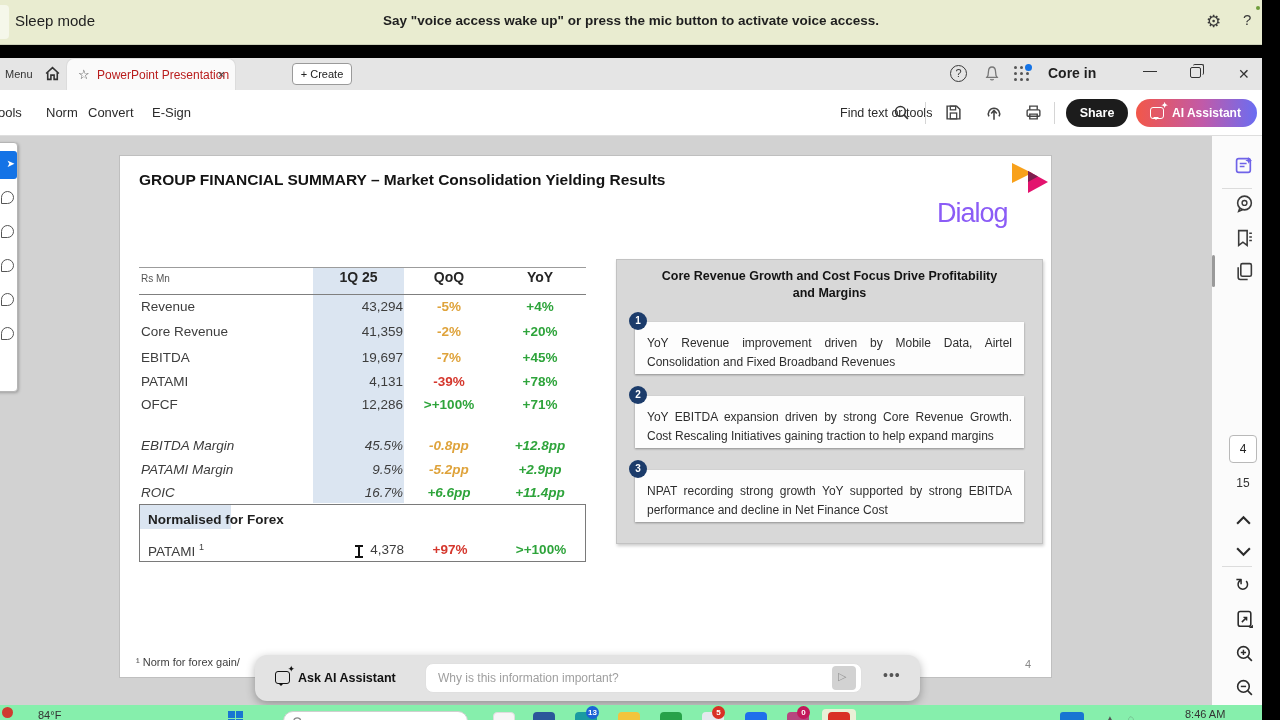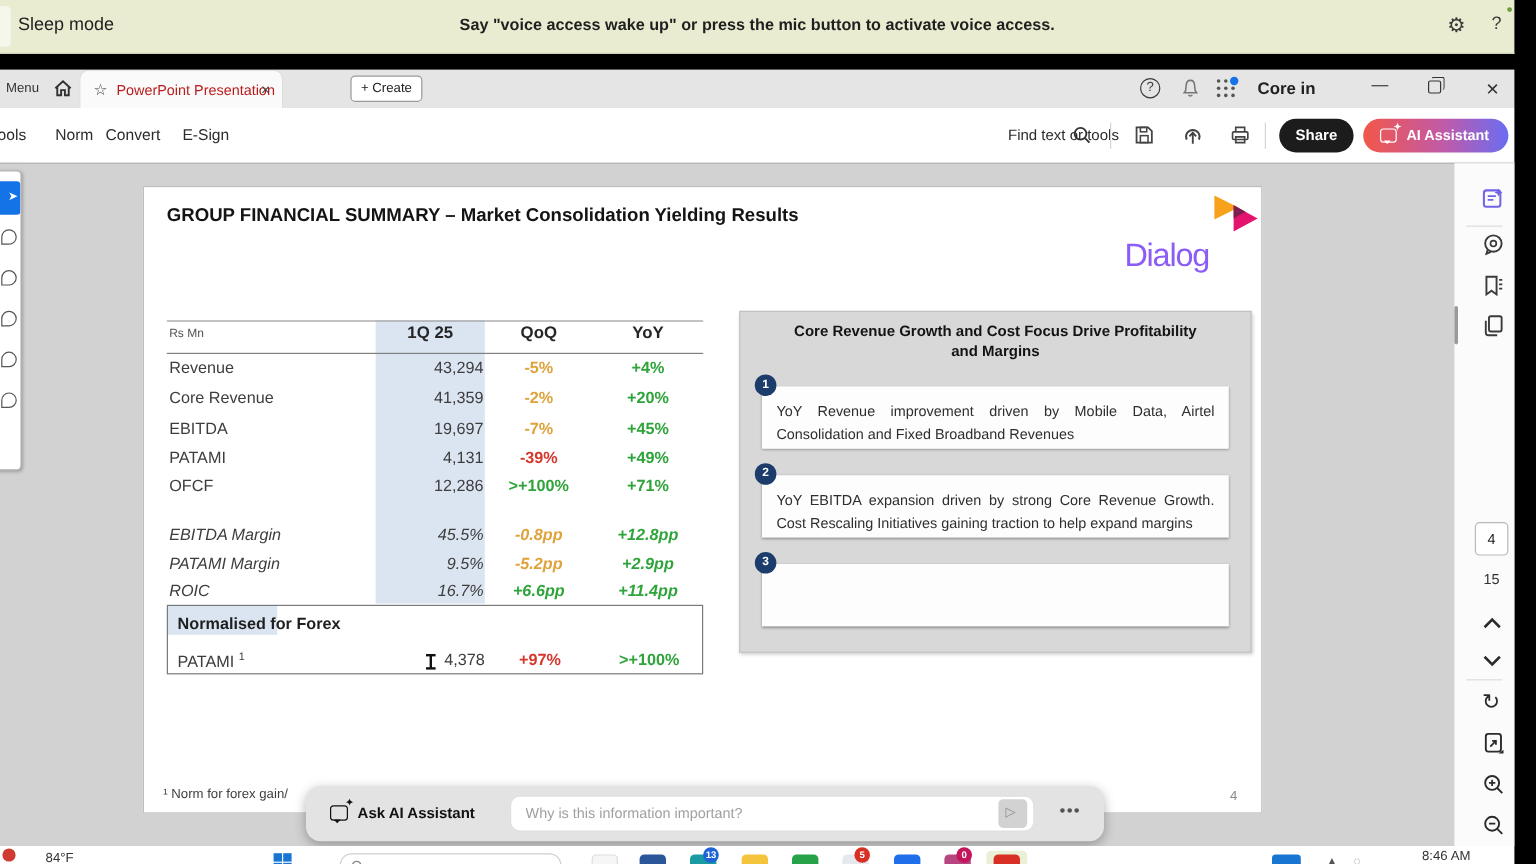--- a/index.html
+++ b/index.html
@@ -116,21 +116,21 @@
 
   
   #sidebar { left:1212px; top:136px; width:50px; height:569px; background:#fbfbfb; }
   #scroll-thumb { left:0; top:119px; width:3px; height:32px; background:#9a9a9a; border-radius:2px; }
   .sb-ico { position:absolute; left:23px; }
   .sb-div { position:absolute; left:10px; width:30px; height:1px; background:#dcdcdc; }
   #sb-pagebox { position:absolute; left:17px; top:299px; width:28px; height:28px; background:#fff; border:1px solid #b9b9b9; border-radius:4px; font-size:12px; color:#222; text-align:center; line-height:26px; }
   #sb-total { position:absolute; left:17px; top:340px; width:28px; text-align:center; font-size:12px; color:#333; }
 
   
-  #taskbar { left:0; top:705px; width:1262px; height:15px; background:#ffffff; overflow:hidden; }
+  #taskbar { left:0; top:705px; width:1262px; height:15px; background:#86efac; overflow:hidden; }
   #weather-dot { left:2px; top:2px; width:11px; height:11px; background:#cf3b30; border-radius:50%; }
   #temp { left:38px; top:4px; font-size:11px; color:#333; }
   #win-logo { left:228px; top:6px; width:16px; height:16px; }
   #win-logo i { position:absolute; width:7px; height:7px; background:#1876d2; }
   #tb-search { left:283px; top:6px; width:185px; height:20px; background:#fff; border:1px solid #cfcfcf; border-radius:10px; }
   .tb-app { position:absolute; top:7px; width:22px; height:22px; border-radius:4px; }
   .tb-badge { position:absolute; top:1px; width:13px; height:13px; border-radius:50%; color:#fff; font-size:8px; font-weight:bold; text-align:center; line-height:13px; }
   #tb-active-bg { left:822px; top:4px; width:34px; height:20px; background:#e9f0d6; border-radius:4px; }
   #tb-lang { left:1060px; top:7px; width:24px; height:16px; background:#1876d2; border-radius:3px; }
   #tb-time { left:1185px; top:3px; font-size:11px; color:#333; }
@@ -276,21 +276,21 @@
       <div class="trow abs" style="top:190px">
         <span class="lab">EBITDA</span>
         <span class="val">19,697</span>
         <span class="qoq amber">-7%</span>
         <span class="yoy green">+45%</span>
       </div>
       <div class="trow abs" style="top:214px">
         <span class="lab">PATAMI</span>
         <span class="val">4,131</span>
         <span class="qoq red">-39%</span>
-        <span class="yoy green">+49%</span>
+        <span class="yoy green">+78%</span>
       </div>
       <div class="trow abs" style="top:237px">
         <span class="lab">OFCF</span>
         <span class="val">12,286</span>
         <span class="qoq green">&gt;+100%</span>
         <span class="yoy green">+71%</span>
       </div>
 
       <div class="trow abs ital" style="top:278px">
         <span class="lab">EBITDA  Margin</span>
@@ -330,20 +330,21 @@
         <div class="pitem" style="top:62px;height:52px">
           <div class="badge">1</div>
           <div class="txt">YoY Revenue improvement driven by Mobile Data, Airtel Consolidation and Fixed Broadband Revenues</div>
         </div>
         <div class="pitem" style="top:136px;height:52px">
           <div class="badge">2</div>
           <div class="txt">YoY EBITDA expansion driven by strong Core Revenue Growth. Cost Rescaling Initiatives gaining traction to help expand margins</div>
         </div>
         <div class="pitem" style="top:210px;height:52px">
           <div class="badge">3</div>
+          <div class="txt">NPAT recording strong growth YoY supported by strong EBITDA performance and decline in Net Finance Cost</div>
         </div>
       </div>
     </div>
 
     <div id="aibar" class="abs">
       <span class="cicon"></span>
       <span id="ai-label">Ask AI Assistant</span>
       <input id="ai-input" placeholder="Why is this information important?" style="">
       <div id="ai-send"></div>
       <div id="ai-more">•••</div>

